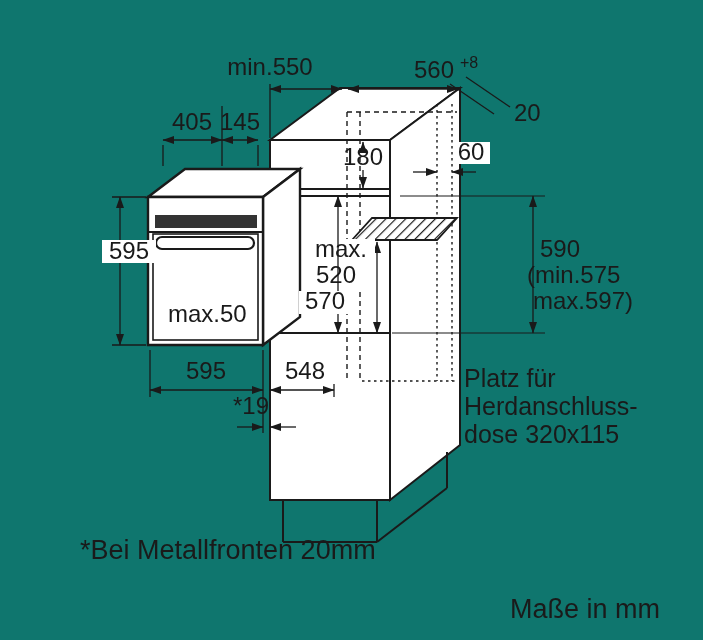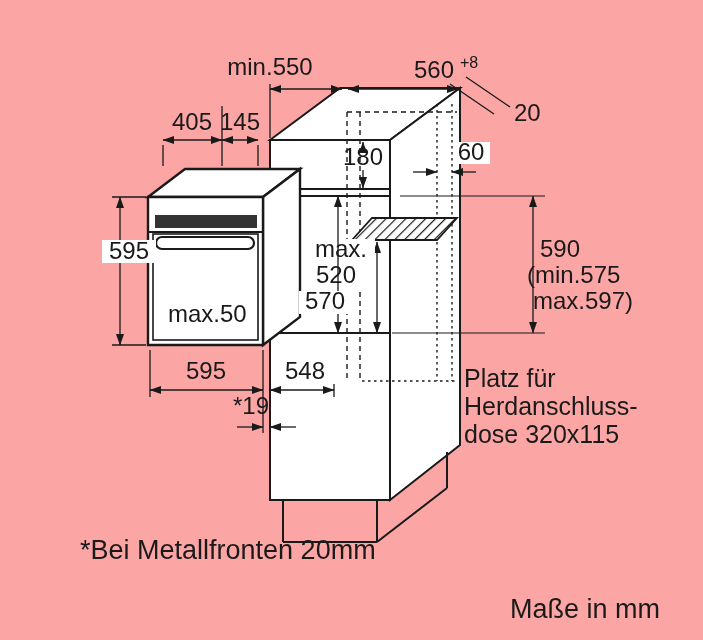--- a/index.html
+++ b/index.html
@@ -1,17 +1,17 @@
 <!DOCTYPE html>
 <html><head>
 <meta charset="utf-8">
 <style>
   html,body{margin:0;padding:0;background:#ffffff;}
   .stage{
-    position:relative;width:703px;height:640px;background:#fca5a5;
+    position:relative;width:703px;height:640px;background:#0f766e;
     font-family:"Liberation Sans",sans-serif;overflow:hidden;
   }
   svg{display:block;}
   svg text{fill:#1a1a1a;font-family:"Liberation Sans",sans-serif;}
   .dim{font-size:24px;}
   .dimS{font-size:16px;}
   .note{font-size:25px;}
   .big{font-size:27px;}
   .ln{stroke:#1a1a1a;fill:none;}
   .wh{fill:#ffffff;stroke:#1a1a1a;}

